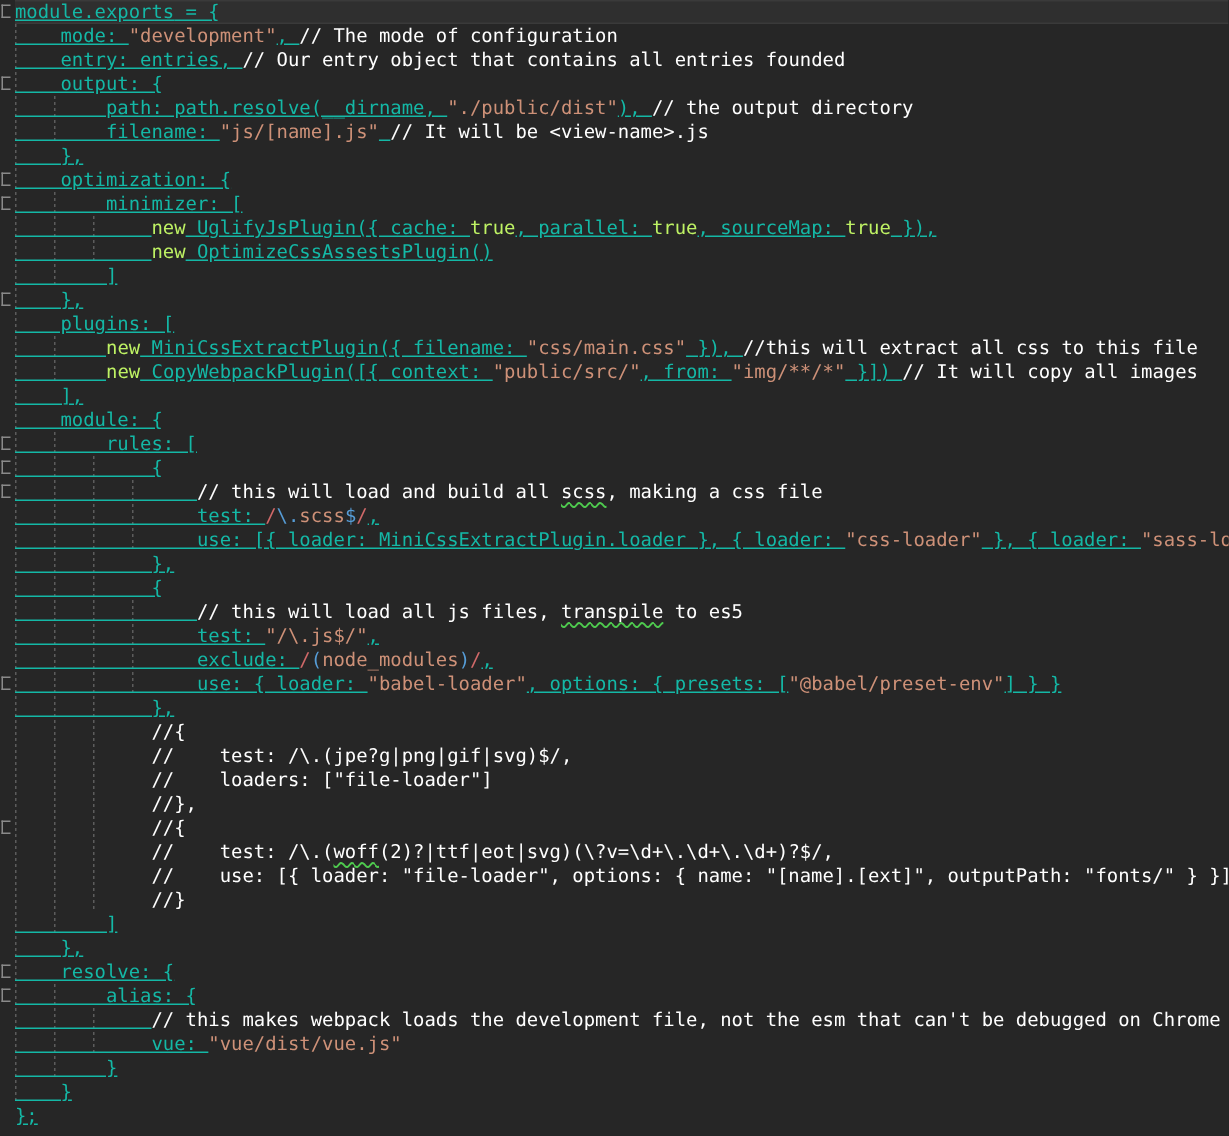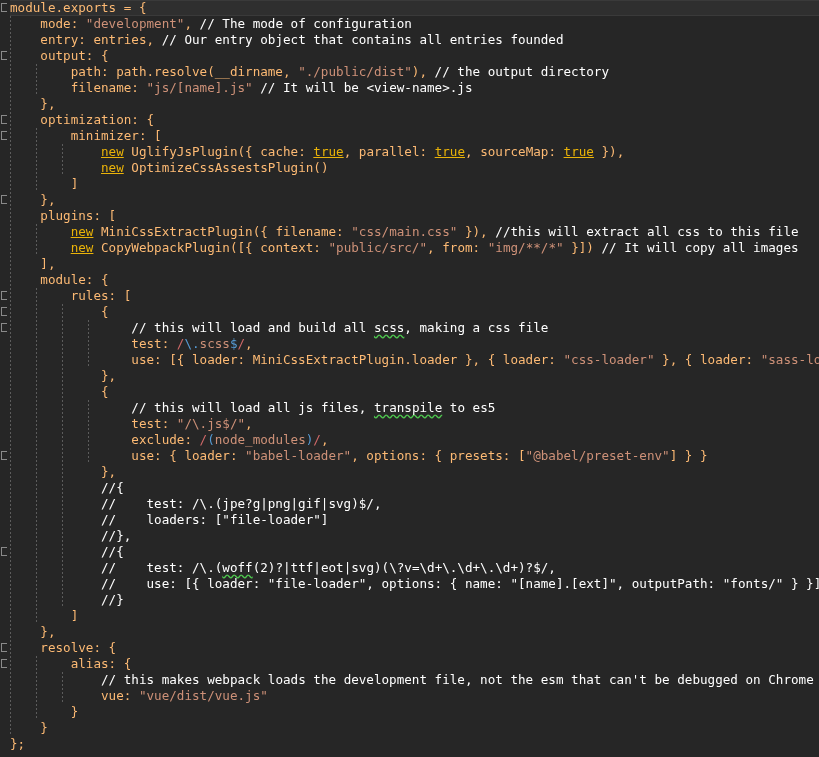--- a/index.html
+++ b/index.html
@@ -75,22 +75,22 @@
   .caret {
     position: absolute;
     left: 9px; top: 1px;
     width: 1px; height: 14px;
     background: #d4d4d4;
     z-index: 5;
   }
   
   .c   { color: #ffffff; }            
   .s   { color: #CE9178; }            
-  .k   { color: #eab308; text-decoration: underline; }            
-  .p   { color: #fdba74; }            
+  .k   { color: #bef264; }            
+  .p   { color: #14b8a6; text-decoration: underline; }            
   .re  { color: #D16969; }            
   .rx  { color: #CE9178; }            
   .rs  { color: #569CD6; }            
   .sq  {
     text-decoration: underline wavy #4EC94E;
     text-decoration-skip-ink: none;
     text-underline-offset: 2px;
   }
 </style>
 </head>

